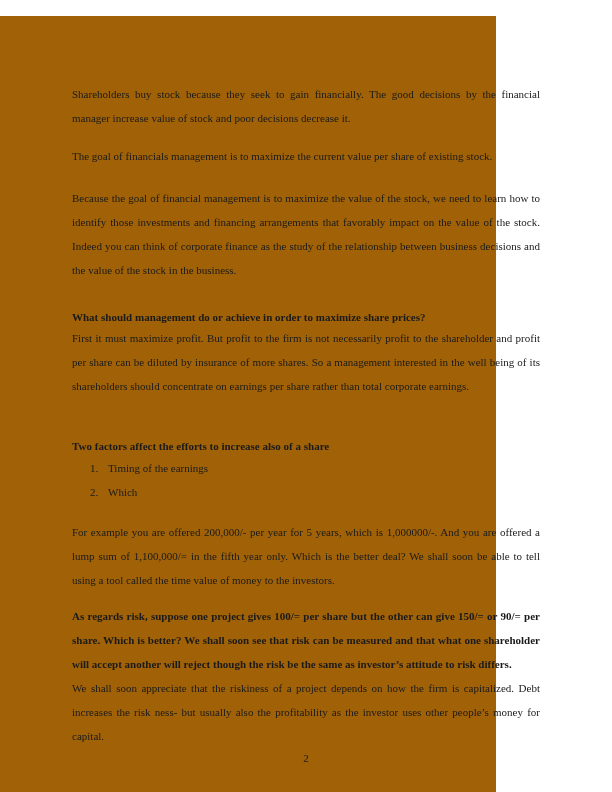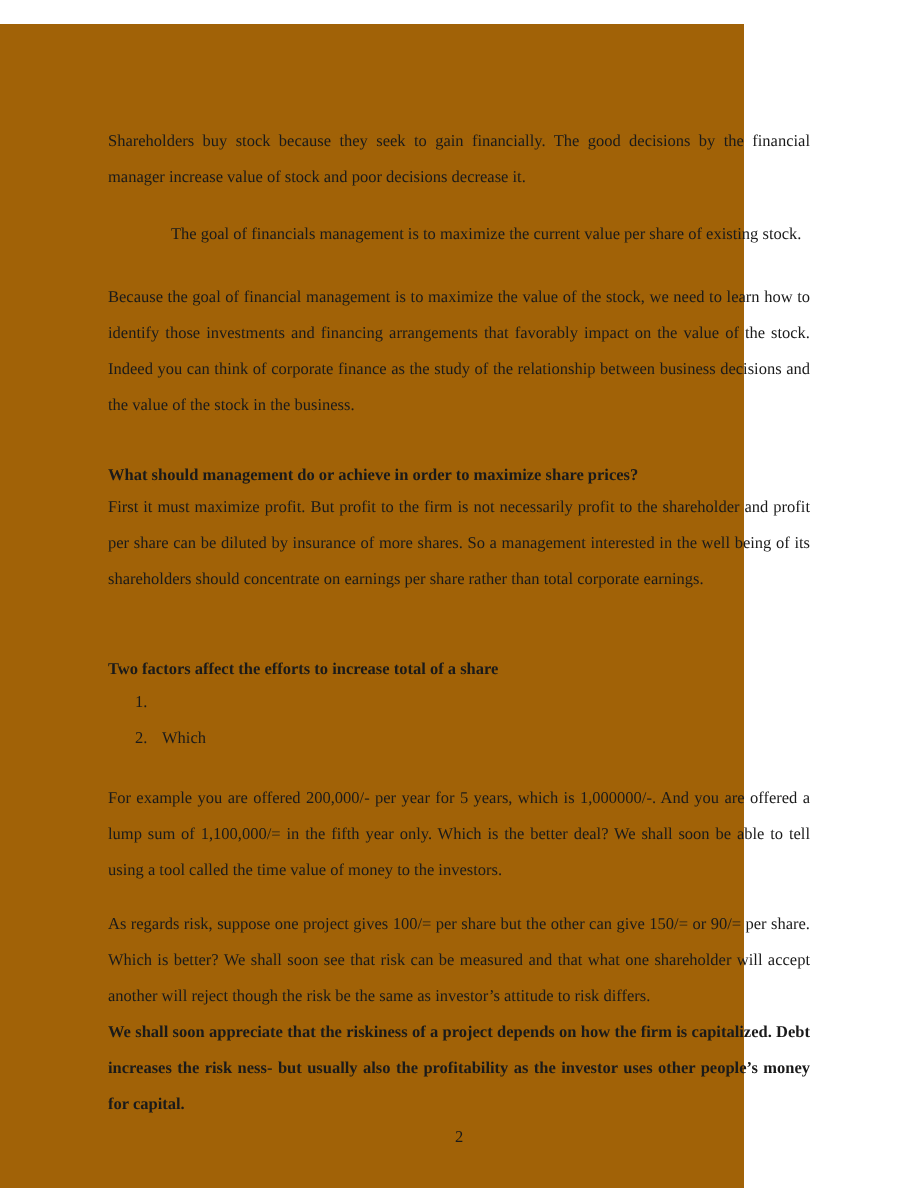--- a/index.html
+++ b/index.html
@@ -66,41 +66,42 @@
       text-align-last: left;
     }
   </style>
 </head>
 <body>
 
 <div class="page">
 
   <p class="para last-line" style="top: 66px;">Shareholders buy stock because they seek to gain financially. The good decisions by the financial manager increase value of stock and poor decisions decrease it.</p>
 
-  <p class="para last-line" style="top: 128px; margin-left: 42px;">The goal of financials management is to maximize the current value per share of existing stock.</p>
+  <p class="para last-line" style="top: 128px;">The goal of financials management is to maximize the current value per share of existing stock.</p>
 
   <p class="para last-line" style="top: 170px;">Because the goal of financial management is to maximize the value of the stock, we need to learn how to identify those investments and financing arrangements that favorably impact on the value of the stock. Indeed you can think of corporate finance as the study of the relationship between business decisions and the value of the stock in the business.</p>
 
   <p class="para last-line" style="top: 292px; line-height: 18px; font-weight: bold;">What should management do or achieve in order to maximize share prices?</p>
 
   <p class="para last-line" style="top: 310px;">First it must maximize profit. But profit to the firm is not necessarily profit to the shareholder and profit per share can be diluted by insurance of more shares. So a management interested in the well being of its shareholders should concentrate on earnings per share rather than total corporate earnings.</p>
 
-  <p class="heading" style="top: 418px;">Two factors affect the efforts to increase total of a share</p>
+  <p class="heading" style="top: 418px;">Two factors affect the efforts to increase also of a share</p>
 
   <ul class="list" style="top: 440px;">
     <li>
       <span class="num">1.</span>
+      <span>Timing of the earnings</span>
     </li>
     <li>
       <span class="num">2.</span>
       <span>Which</span>
     </li>
   </ul>
 
   <p class="para last-line" style="top: 504px;">For example you are offered 200,000/- per year for 5 years, which is 1,000000/-. And you are offered a lump sum of 1,100,000/= in the fifth year only. Which is the better deal? We shall soon be able to tell using a tool called the time value of money to the investors.</p>
 
-  <p class="para last-line" style="top: 588px;">As regards risk, suppose one project gives 100/= per share but the other can give 150/= or 90/= per share. Which is better? We shall soon see that risk can be measured and that what one shareholder will accept another will reject though the risk be the same as investor’s attitude to risk differs.</p>
+  <p class="para last-line" style="top: 588px; font-weight: bold;">As regards risk, suppose one project gives 100/= per share but the other can give 150/= or 90/= per share. Which is better? We shall soon see that risk can be measured and that what one shareholder will accept another will reject though the risk be the same as investor’s attitude to risk differs.</p>
 
-  <p class="para last-line" style="top: 660px; font-weight: bold;">We shall soon appreciate that the riskiness of a project depends on how the firm is capitalized. Debt increases the risk ness- but usually also the profitability as the investor uses other people’s money for capital.</p>
+  <p class="para last-line" style="top: 660px;">We shall soon appreciate that the riskiness of a project depends on how the firm is capitalized. Debt increases the risk ness- but usually also the profitability as the investor uses other people’s money for capital.</p>
 
   <div class="page-number">2</div>
 
 </div>
 
 </body></html>

